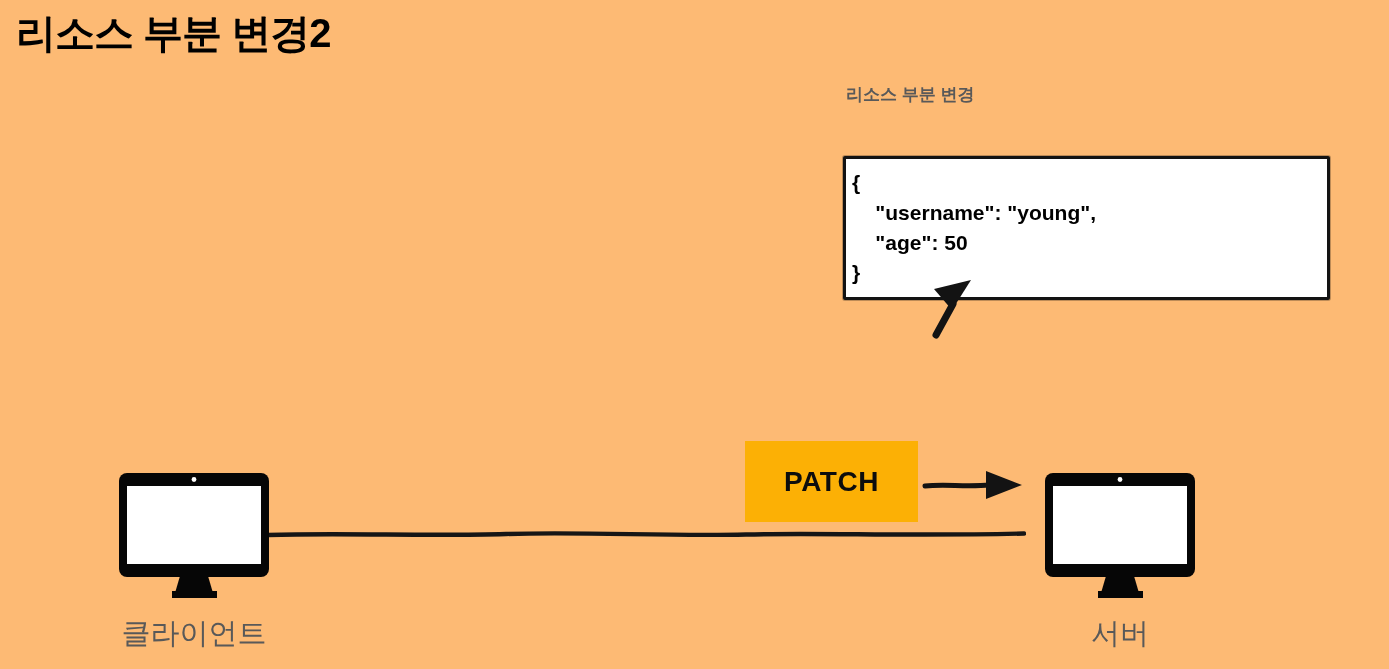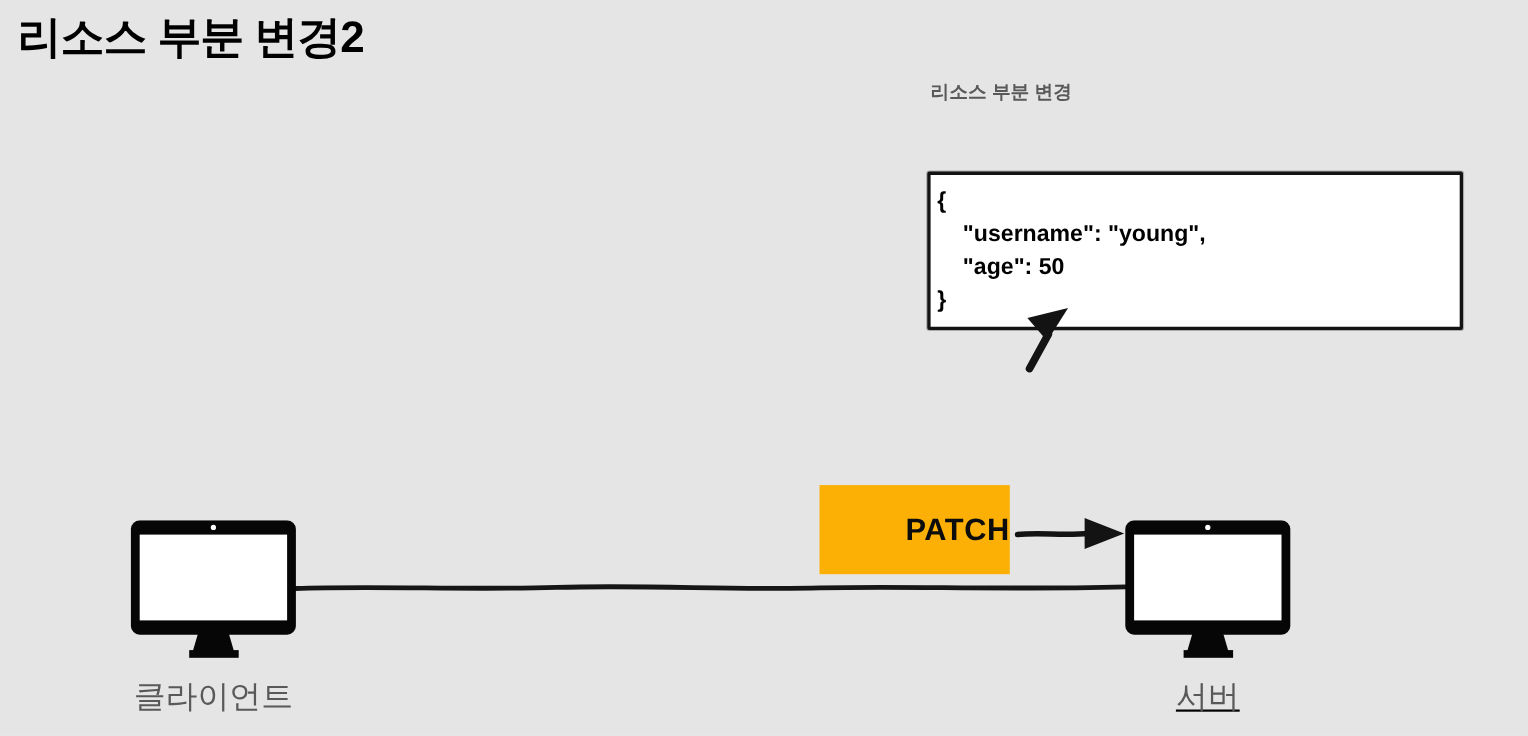--- a/index.html
+++ b/index.html
@@ -5,38 +5,38 @@
   html, body {
     margin: 0;
     padding: 0;
     background: #ffffff;
     font-family: "Liberation Sans", "DejaVu Sans", sans-serif;
   }
   .canvas {
     position: relative;
     width: 1389px;
     height: 669px;
-    background: #e5e5e5;
+    background: #fdba74;
     overflow: hidden;
   }
   .title {
     position: absolute;
     left: 16px;
     top: 6px;
     margin: 0;
     font-size: 40px;
     font-weight: bold;
     letter-spacing: -1px;
     color: #000000;
     white-space: nowrap;
   }
   .req-label {
     position: absolute;
     left: 846px;
-    top: 72px;
+    top: 83px;
     font-size: 17px;
     font-weight: bold;
     color: #595959;
     white-space: nowrap;
   }
   .req-path {
     position: absolute;
     left: 844px;
     top: 110px;
     font-size: 27px;
@@ -106,21 +106,21 @@
     top: 466px;
   }
   .monitor-wrap {
     position: absolute;
     width: 152px;
     display: flex;
     flex-direction: column;
     align-items: center;
   }
   .monitor-wrap.client { left: 118px; top: 473px; }
-  .monitor-wrap.server { left: 1022px; top: 473px; text-decoration: underline; }
+  .monitor-wrap.server { left: 1044px; top: 473px; }
   .monitor-label {
     margin-top: 14px;
     font-size: 29px;
     font-weight: normal;
     color: #595959;
     white-space: nowrap;
     text-align: center;
   }
 </style>
 </head>
@@ -143,21 +143,21 @@
   <svg class="annot-arrow" width="56" height="66" viewBox="0 0 56 66">
     <line x1="11" y1="61" x2="28" y2="30" stroke="#131313" stroke-width="7" stroke-linecap="round"></line>
     <polygon points="9,15 46,6 27,36" fill="#131313"></polygon>
   </svg>
 
 
   <svg class="conn-line" width="760" height="14" viewBox="0 0 760 14">
     <path d="M2,8 C 80,5.5 160,9.5 240,7 C 320,4.5 400,9.5 480,7.5 C 560,5.5 640,9.5 758,6.5" fill="none" stroke="#161616" stroke-width="4.4" stroke-linecap="round"></path>
   </svg>
 
-  <div class="method-box" style="background: rgb(252, 176, 5); justify-content: flex-end;">
+  <div class="method-box" style="background: rgb(252, 176, 5);">
     <span>PATCH</span>
   </div>
 
   <svg class="flow-arrow" width="102" height="38" viewBox="0 0 102 38">
     <path d="M3,20 C 22,18 44,21 68,19" fill="none" stroke="#131313" stroke-width="5" stroke-linecap="round"></path>
     <polygon points="64,5 100,19 64,33" fill="#131313"></polygon>
   </svg>
 
   <div class="monitor-wrap client">
     <svg width="152" height="127" viewBox="0 0 152 127">

